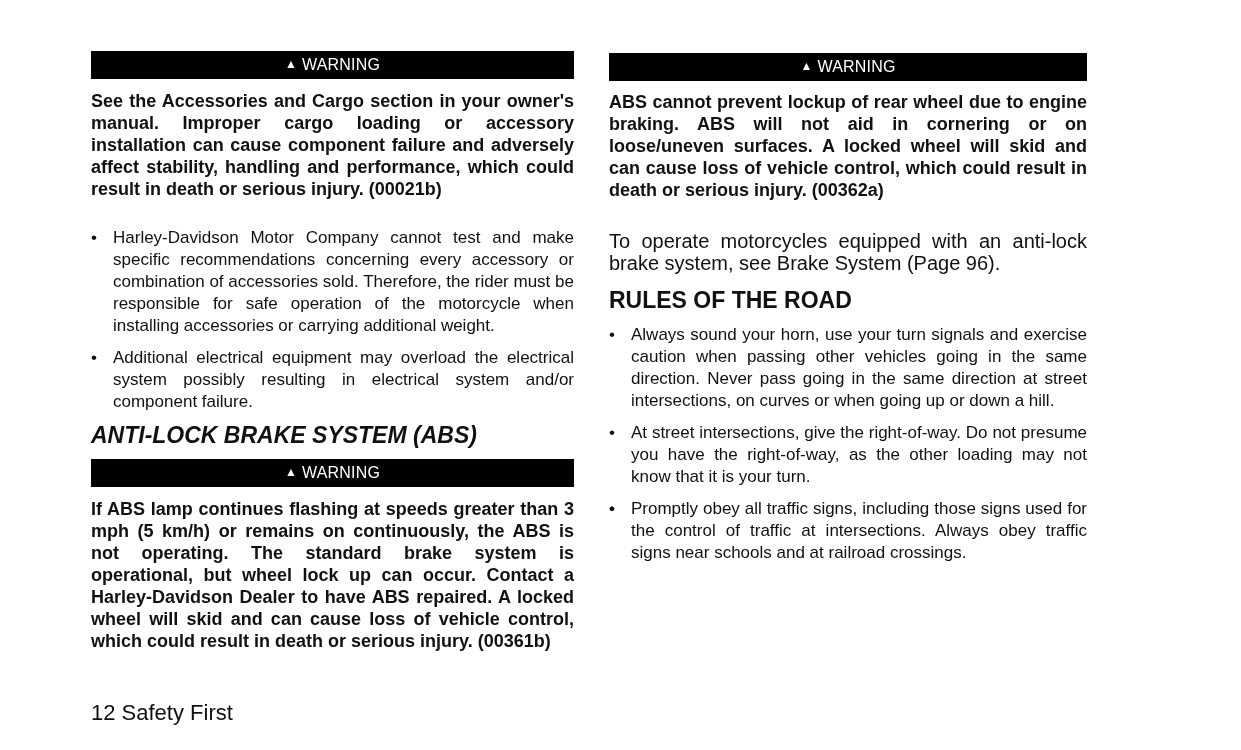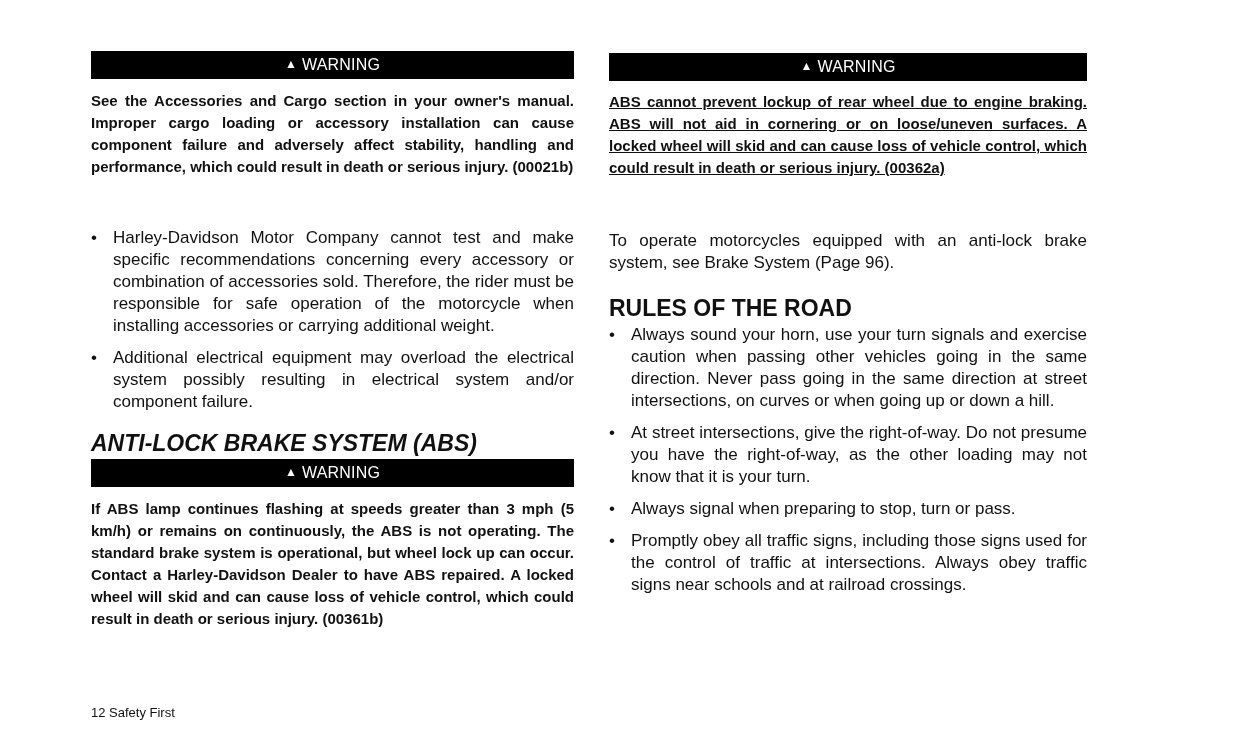--- a/index.html
+++ b/index.html
@@ -40,42 +40,41 @@
       margin-right: 5px;
       font-size: 12px;
       position: relative;
       top: -1px;
     }
     .warn-text {
       position: absolute;
       left: 0;
       right: 0;
       font-weight: bold;
-      font-size: 15px;
+      font-size: 18px;
       line-height: 22px;
       text-align: justify;
       text-align-last: left;
     }
     .body-text {
       position: absolute;
       left: 0;
       right: 0;
-      font-size: 17px;
+      font-size: 20px;
       line-height: 22px;
       text-align: justify;
       text-align-last: left;
     }
     .section-heading {
       position: absolute;
       left: 0;
       font-weight: bold;
       font-size: 23px;
       line-height: 28px;
       white-space: nowrap;
-      margin-top: 8px;
     }
     ul.bullets {
       position: absolute;
       left: 0;
       right: 0;
       margin: 0;
       padding: 0;
       list-style: none;
     }
     ul.bullets li {
@@ -91,21 +90,21 @@
       position: absolute;
       left: 0;
       top: 0;
       width: 10px;
       text-align: left;
     }
     .footer {
       position: absolute;
       left: 91px;
       top: 702px;
-      font-size: 13px;
+      font-size: 22px;
       line-height: 22px;
     }
   </style>
 </head>
 <body>
 
 <div class="col col-left">
 
   <div class="warning-bar" style="top:51px;">
     <span class="tri">▲</span>
@@ -132,38 +131,37 @@
   </div>
   <div class="warn-text" style="top:498px;">If ABS lamp continues flashing at speeds greater than 3 mph (5 km/h) or remains on continuously, the ABS is not operating. The standard brake system is operational, but wheel lock up can occur. Contact a Harley-Davidson Dealer to have ABS repaired. A locked wheel will skid and can cause loss of vehicle control, which could result in death or serious injury. (00361b)</div>
 </div>
 
 <div class="col col-right">
 
   <div class="warning-bar" style="top:53px;">
     <span class="tri">▲</span>
     <span>WARNING</span>
   </div>
-  <div class="warn-text" style="top:91px;text-decoration:underline;">ABS cannot prevent lockup of rear wheel due to engine braking. ABS will not aid in cornering or on loose/uneven surfaces. A locked wheel will skid and can cause loss of vehicle control, which could result in death or serious injury. (00362a)</div>
+  <div class="warn-text" style="top:91px;">ABS cannot prevent lockup of rear wheel due to engine braking. ABS will not aid in cornering or on loose/uneven surfaces. A locked wheel will skid and can cause loss of vehicle control, which could result in death or serious injury. (00362a)</div>
 
   <div class="body-text" style="top:230px;">To operate motorcycles equipped with an anti-lock brake system, see Brake System (Page 96).</div>
 
   <div class="section-heading" style="top:286px;">RULES OF THE ROAD</div>
 
   <ul class="bullets" style="top:324px;">
     <li>
       <span class="dot">•</span>
       <span>Always sound your horn, use your turn signals and exercise caution when passing other vehicles going in the same direction. Never pass going in the same direction at street intersections, on curves or when going up or down a hill.</span>
     </li>
     <li>
       <span class="dot">•</span>
       <span>At street intersections, give the right-of-way. Do not presume you have the right-of-way, as the other loading may not know that it is your turn.</span>
     </li>
     <li>
       <span class="dot">•</span>
-      <span>Always signal when preparing to stop, turn or pass.</span>
     </li>
     <li>
       <span class="dot">•</span>
       <span>Promptly obey all traffic signs, including those signs used for the control of traffic at intersections. Always obey traffic signs near schools and at railroad crossings.</span>
     </li>
   </ul>
 </div>
 
 <div class="footer">12 Safety First</div>
 

